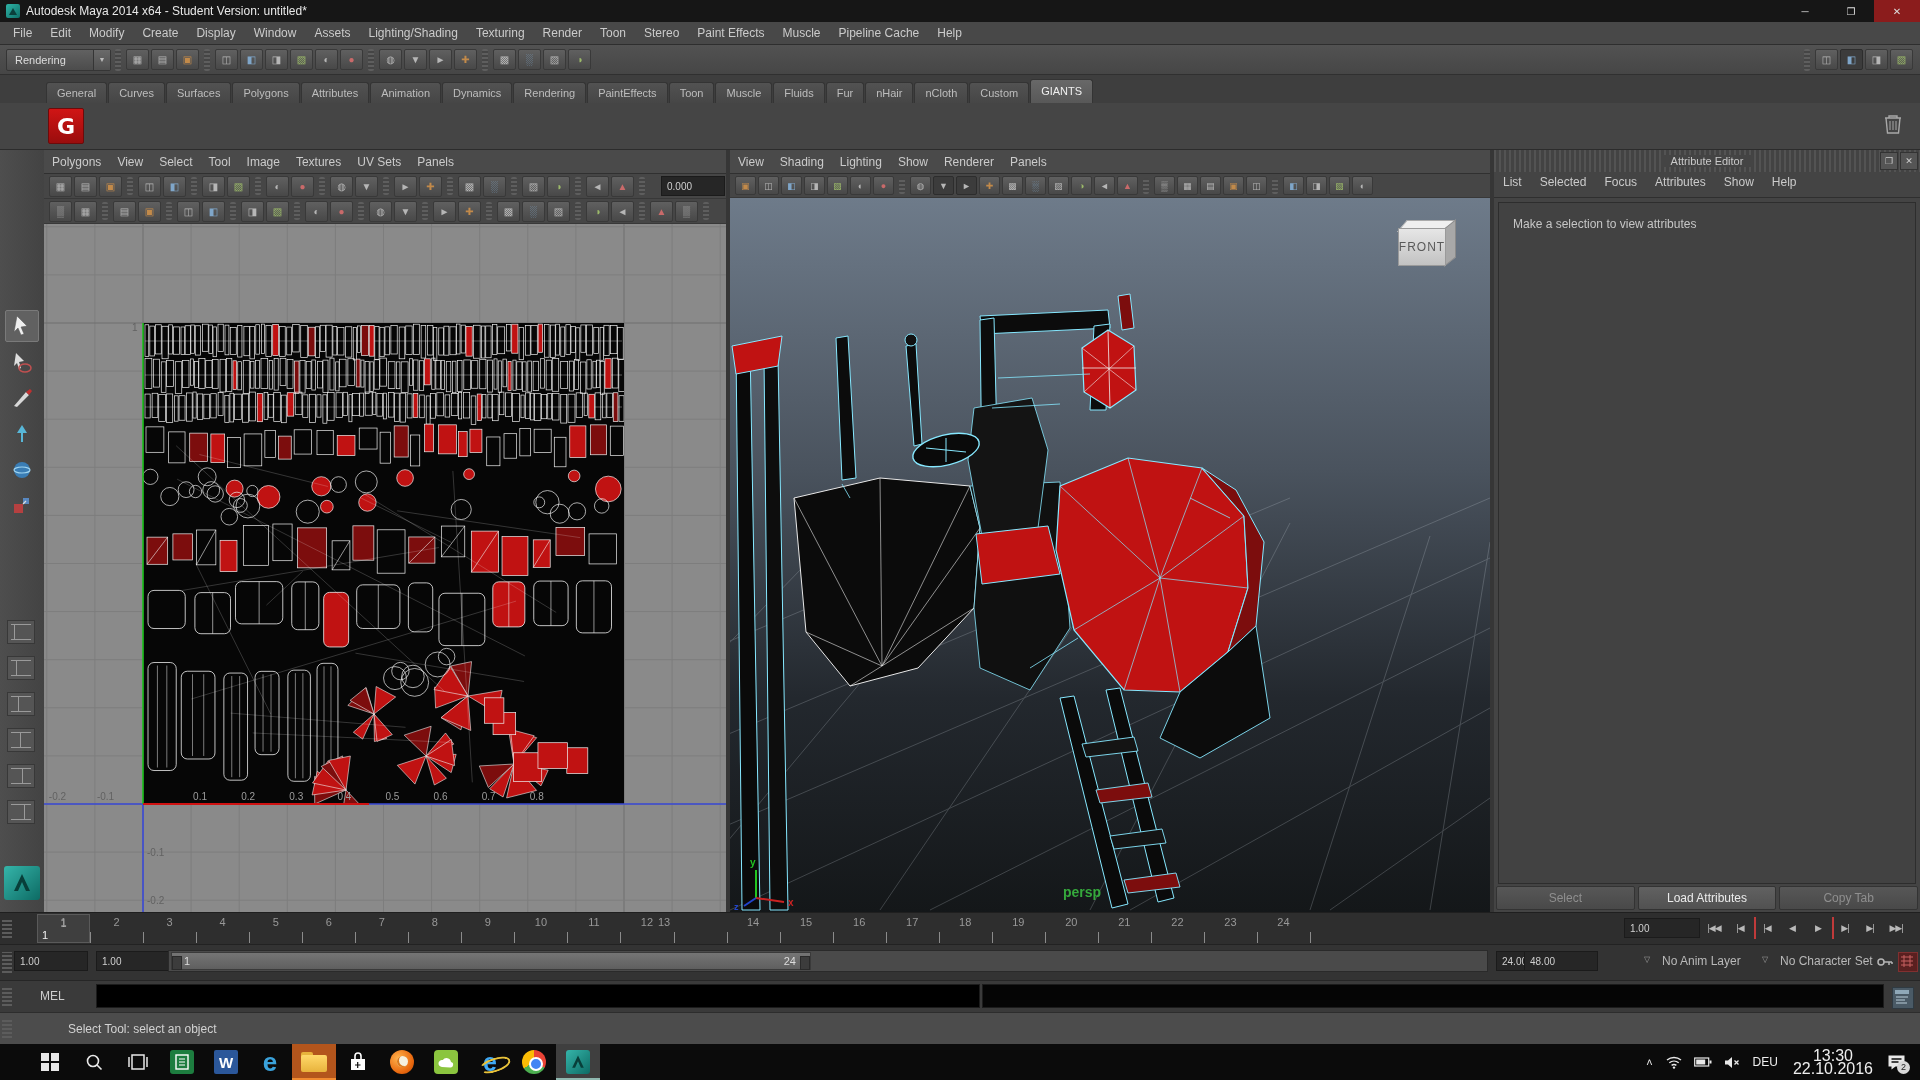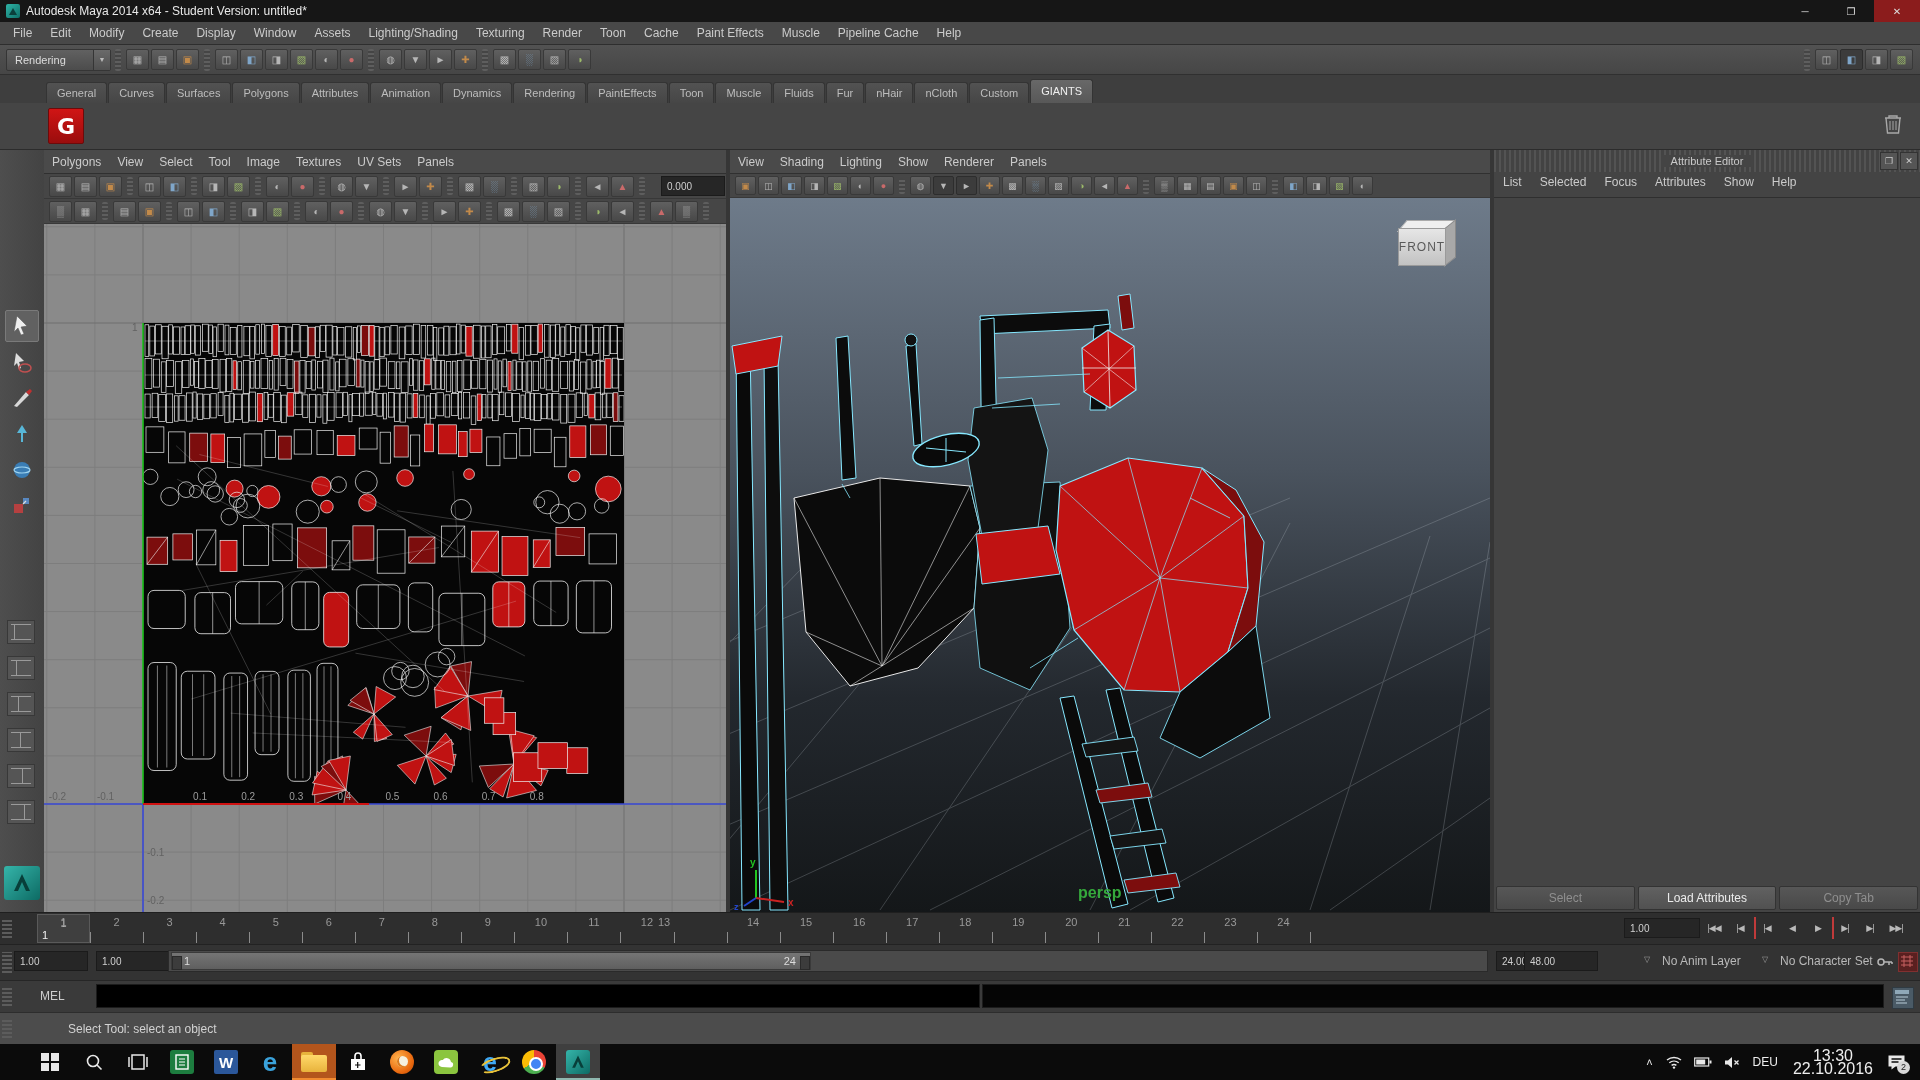--- a/index.html
+++ b/index.html
@@ -48,21 +48,21 @@
   #uvcanvas{position:absolute;left:0;top:74px;width:682px;height:688px;background:#8a8a8a;overflow:hidden}
   .fieldbox{height:18px;background:#262626;border:1px solid #1b1b1b;color:#cfcfcf;font-size:10px;display:flex;align-items:center;padding:0 5px}
   #vppanel{left:730px;top:0;width:760px;height:762px;background:#454545}
   #vpcanvas{position:absolute;left:0;top:48px;width:760px;height:714px;background:linear-gradient(#6e7b8a 0%,#4a535e 38%,#23282e 70%,#141719 100%);overflow:hidden}
   .divider{top:0;width:4px;height:762px;background:#363636}
   
   #viewcube{position:absolute;left:664px;top:20px;width:58px;height:50px}
   #viewcube .face{position:absolute;left:4px;top:10px;width:46px;height:36px;background:linear-gradient(#e6e6e6,#c2c2c2);border:1px solid #9a9a9a;display:flex;align-items:center;justify-content:center;font-size:12px;color:#5a5a5a;letter-spacing:1px}
   #viewcube .top{position:absolute;left:8px;top:2px;width:46px;height:10px;background:#efefef;transform:skewX(-40deg);border:1px solid #aaa}
   #viewcube .side{position:absolute;left:50px;top:6px;width:10px;height:36px;background:#a8a8a8;transform:skewY(-38deg);border:1px solid #8a8a8a}
-  #persp-label{position:absolute;left:348px;top:686px;font-size:16px;color:#35a93c;font-weight:bold}
+  #persp-label{position:absolute;left:333px;top:686px;font-size:14px;color:#35a93c;font-weight:bold}
   
   #attrpanel{left:1494px;top:0;width:426px;height:762px;background:#444}
   #attr-header{position:absolute;left:0;top:0;right:0;height:22px;background:repeating-linear-gradient(90deg,#535353 0 2px,#434343 2px 5px);display:flex;align-items:center;justify-content:center}
   #attr-header .ttl{background:#444;padding:0 10px;font-size:11px;color:#c9c9c9}
   #attr-header .hbtns{position:absolute;right:2px;top:2px;display:flex;gap:2px}
   #attr-header .hbtn{width:16px;height:16px;background:#555;border:1px solid #333;color:#ccc;font-size:9px;display:flex;align-items:center;justify-content:center}
   #attr-menu{position:absolute;left:0;top:22px;right:0;height:26px;display:flex;border-bottom:1px solid #2f2f2f;box-sizing:border-box}
   #attr-content{position:absolute;left:4px;top:52px;right:4px;bottom:28px;background:#424242;border:1px solid #2d2d2d}
   #attr-message{position:absolute;left:14px;top:14px;font-size:12px;color:#c6c6c6}
   #attr-buttons{position:absolute;left:2px;bottom:2px;right:2px;height:24px;display:flex;gap:3px}
@@ -117,21 +117,21 @@
     <div class="menu-item">Edit</div>
     <div class="menu-item">Modify</div>
     <div class="menu-item">Create</div>
     <div class="menu-item">Display</div>
     <div class="menu-item">Window</div>
     <div class="menu-item">Assets</div>
     <div class="menu-item">Lighting/Shading</div>
     <div class="menu-item">Texturing</div>
     <div class="menu-item">Render</div>
     <div class="menu-item">Toon</div>
-    <div class="menu-item">Cache</div>
+    <div class="menu-item">Stereo</div>
     <div class="menu-item">Paint Effects</div>
     <div class="menu-item">Muscle</div>
     <div class="menu-item">Pipeline Cache</div>
     <div class="menu-item">Help</div>
   </div>
 
 <div class="abs" id="statusline">
   <div class="dd">
     <div class="lbl">Rendering</div>
     <div class="arr">▼</div>
@@ -956,20 +956,23 @@
       </div>
     </div>
     <div id="attr-menu">
         <div class="menu-item">List</div>
         <div class="menu-item">Selected</div>
         <div class="menu-item">Focus</div>
         <div class="menu-item">Attributes</div>
         <div class="menu-item">Show</div>
         <div class="menu-item">Help</div>
       </div>
+    <div id="attr-content">
+      <div id="attr-message">Make a selection to view attributes</div>
+    </div>
     <div id="attr-buttons">
         <div class="attr-btn">Select</div>
         <div class="attr-btn enabled">Load Attributes</div>
         <div class="attr-btn">Copy Tab</div>
       </div>
   </div>
 </div>
 
 <div class="abs" id="timeslider">
   <div class="grip"></div>

